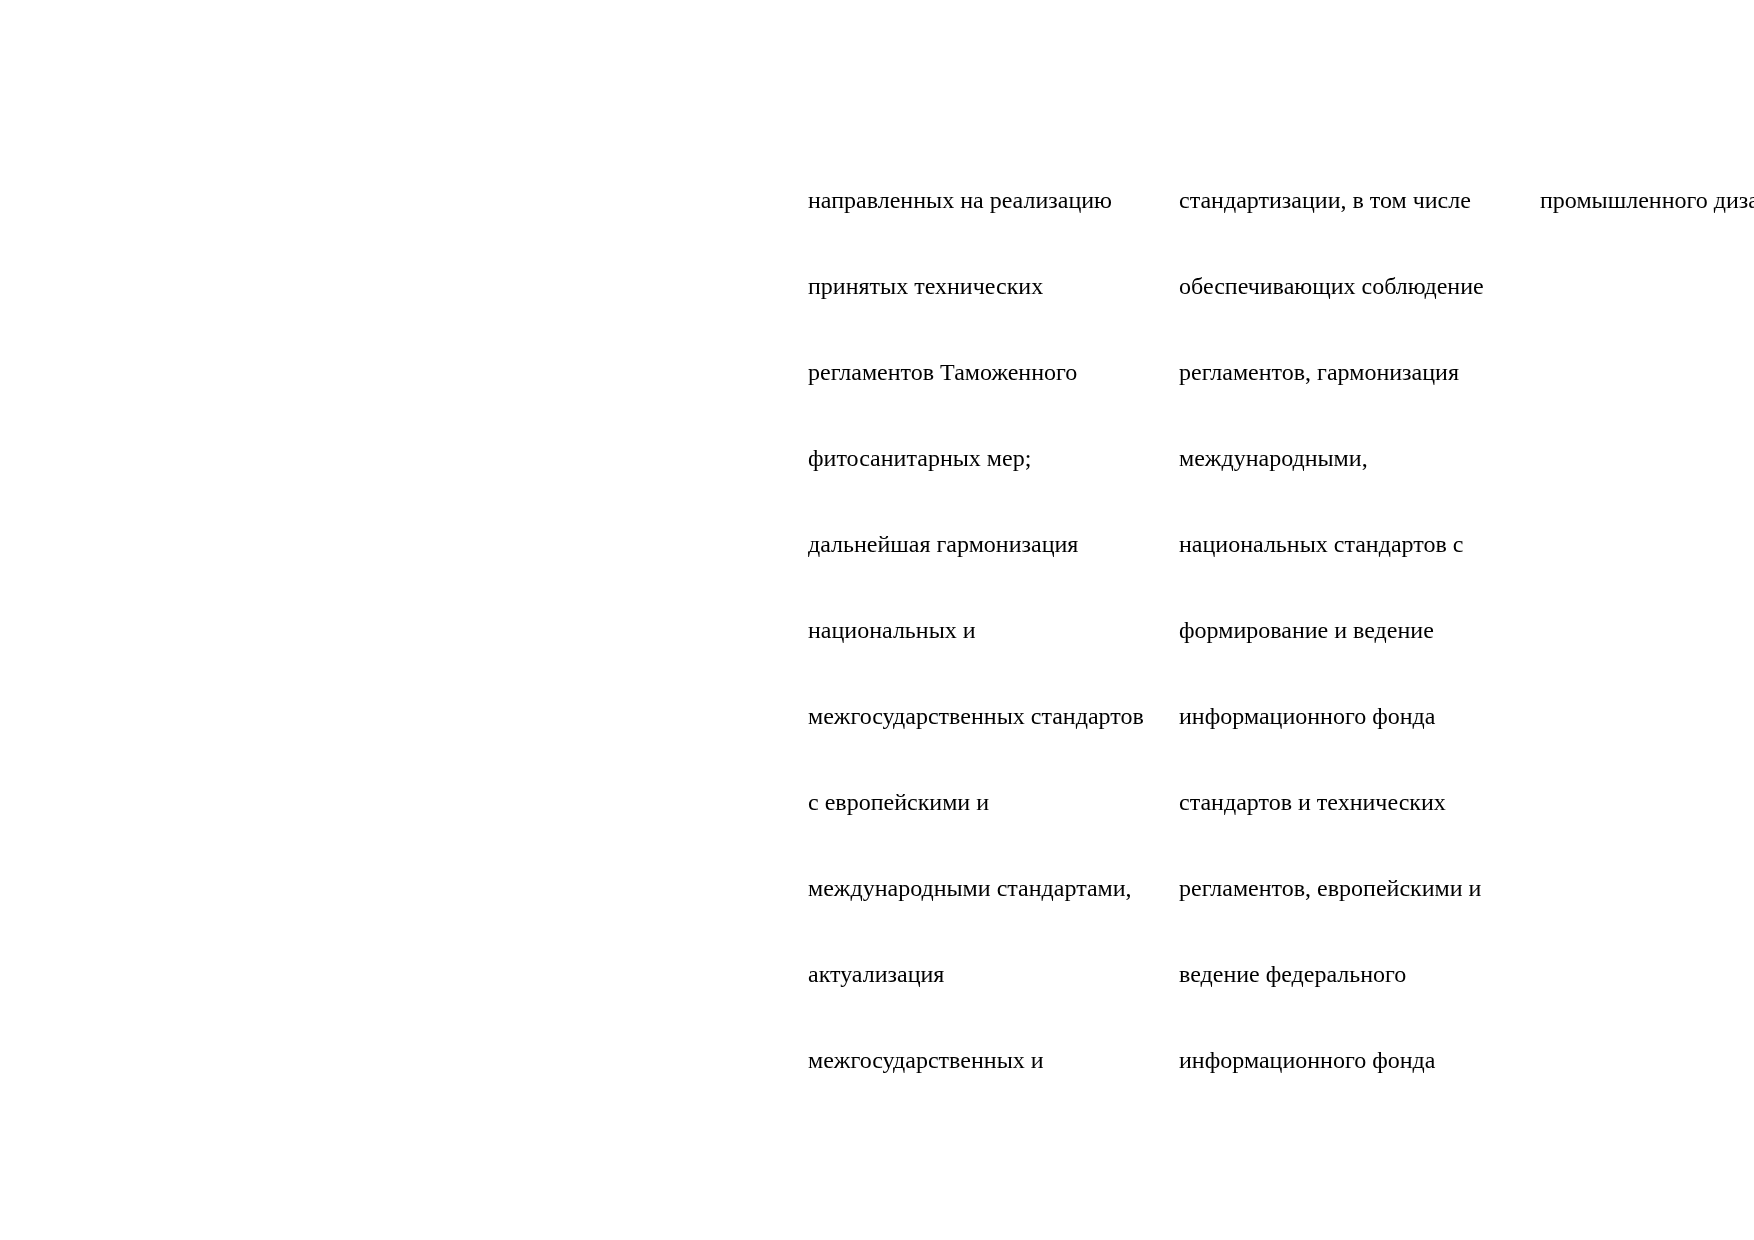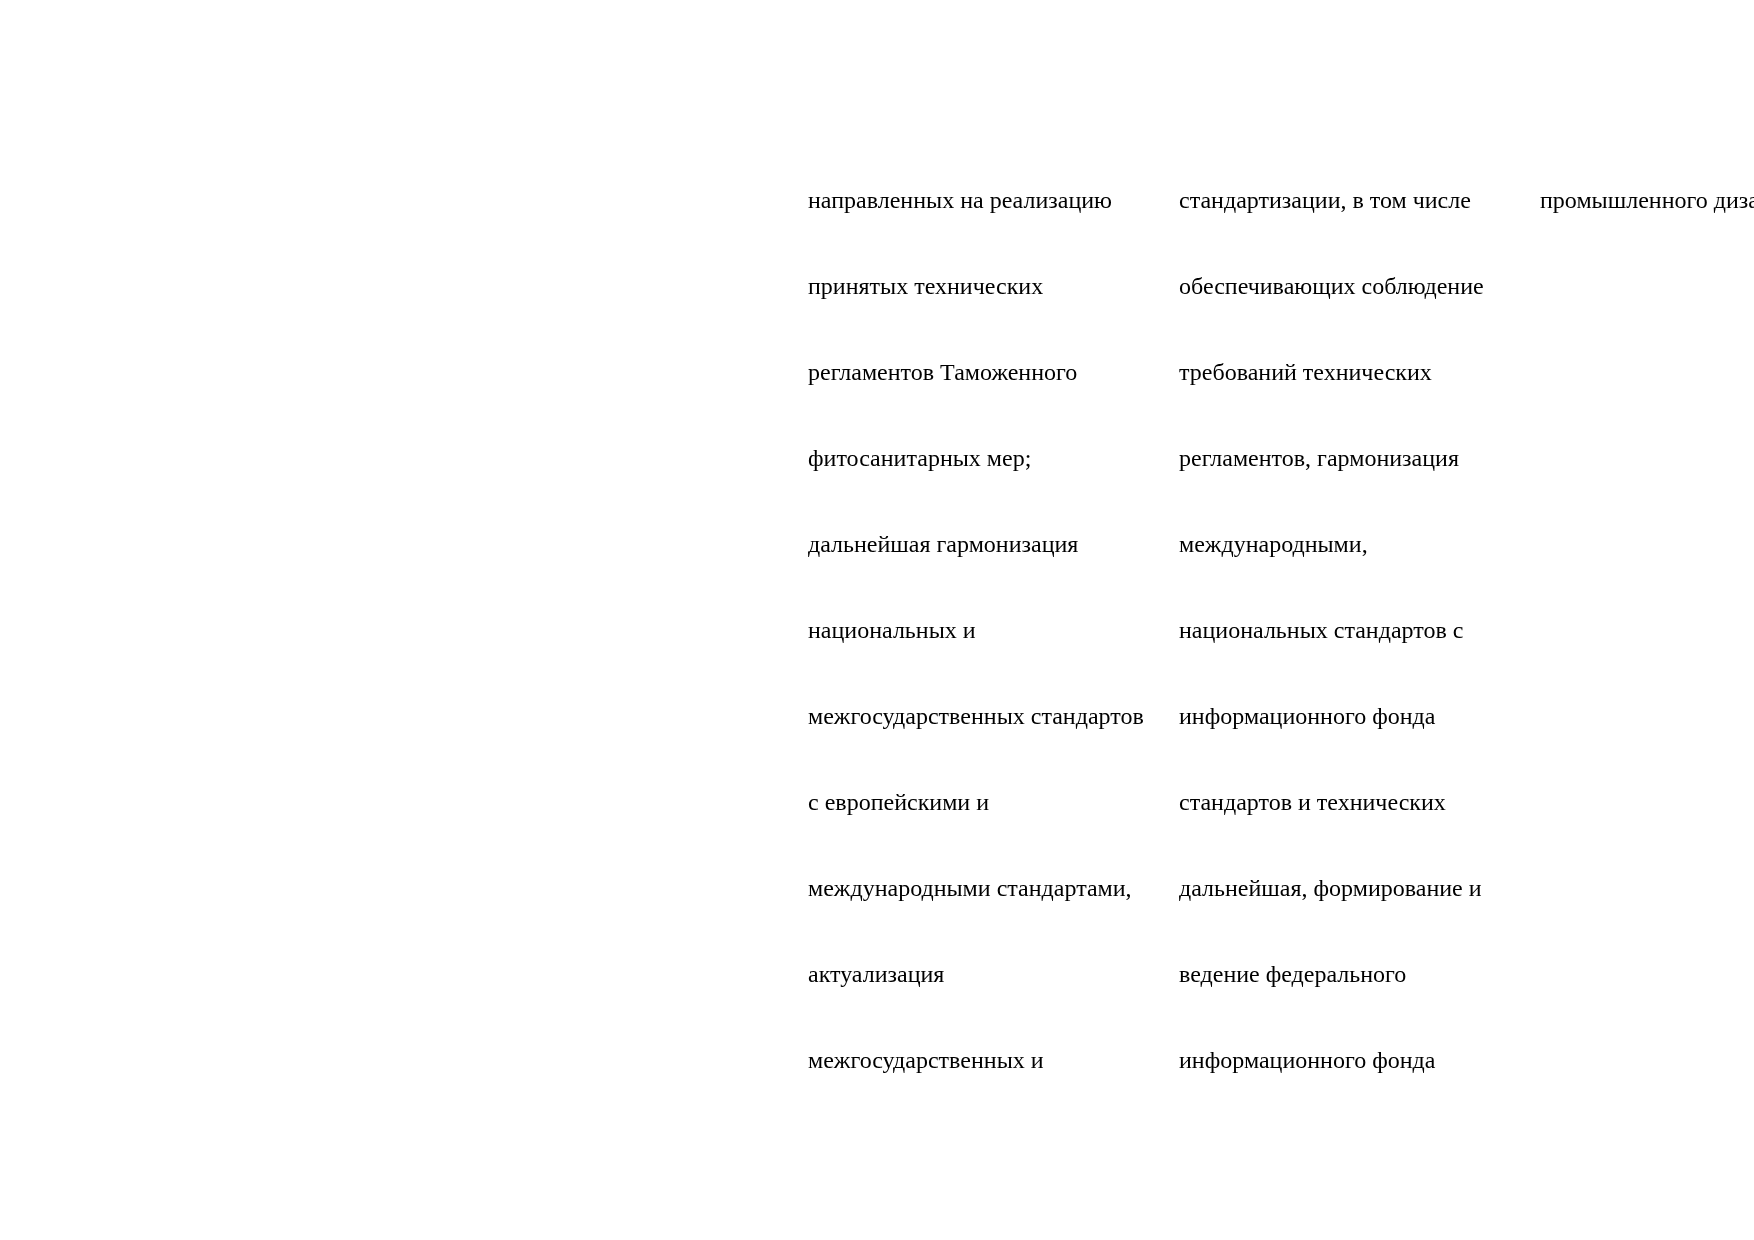--- a/index.html
+++ b/index.html
@@ -77,27 +77,27 @@
     
     
     
     
     
   </div>
 
   <div class="col" id="col-2">
     <span class="line">стандартизации, в том числе</span>
     <span class="line">обеспечивающих соблюдение</span>
-    <span class="line">требований технических</span>
     <span class="line">регламентов, гармонизация</span>
     <span class="line">международными,</span>
     <span class="line">национальных стандартов с</span>
+    <span class="line">формирование и ведение</span>
     <span class="line">информационного фонда</span>
     <span class="line">стандартов и технических</span>
-    <span class="line">дальнейшая, формирование и</span>
+    <span class="line">регламентов, европейскими и</span>
     <span class="line">ведение федерального</span>
     <span class="line">информационного фонда</span>
     
     
     
     
     
     
     
     

